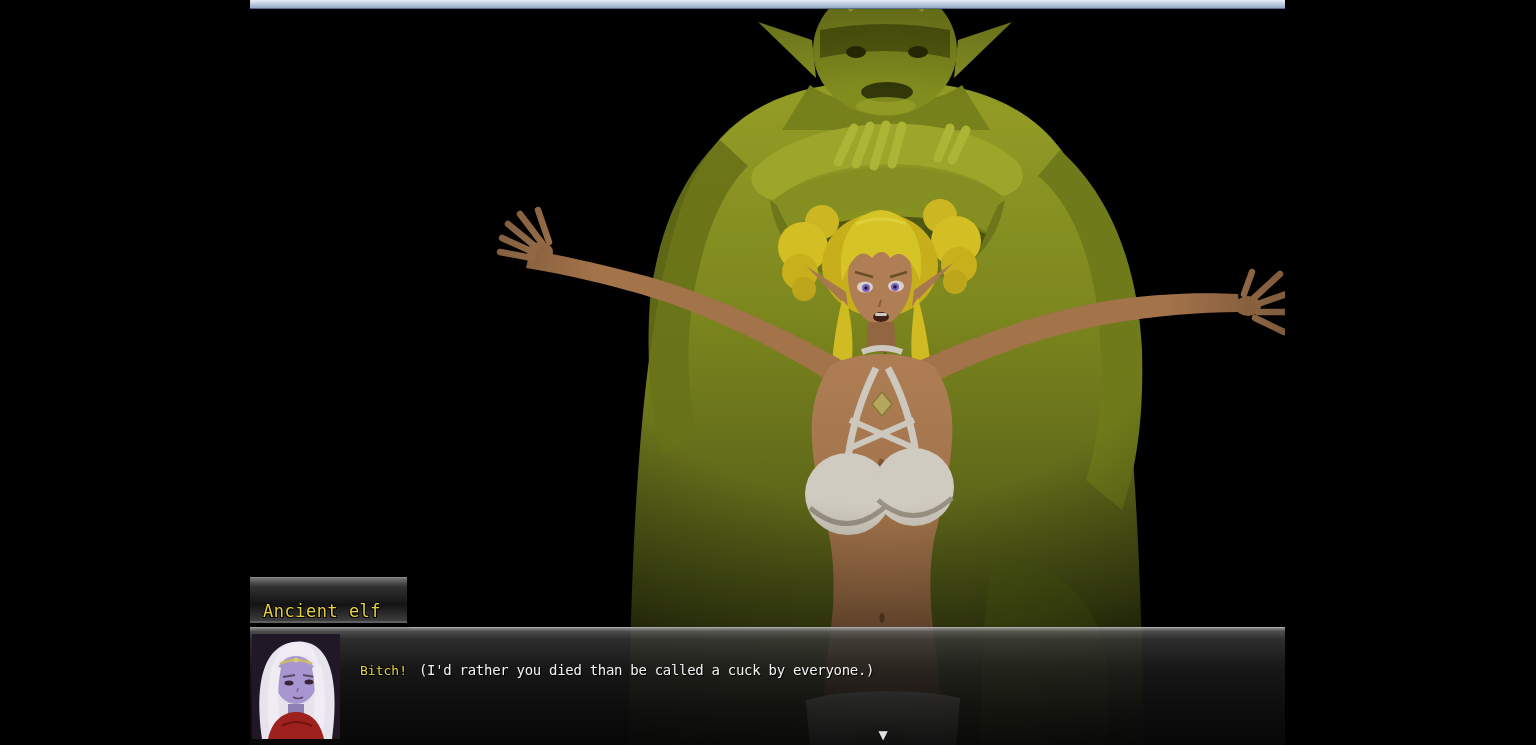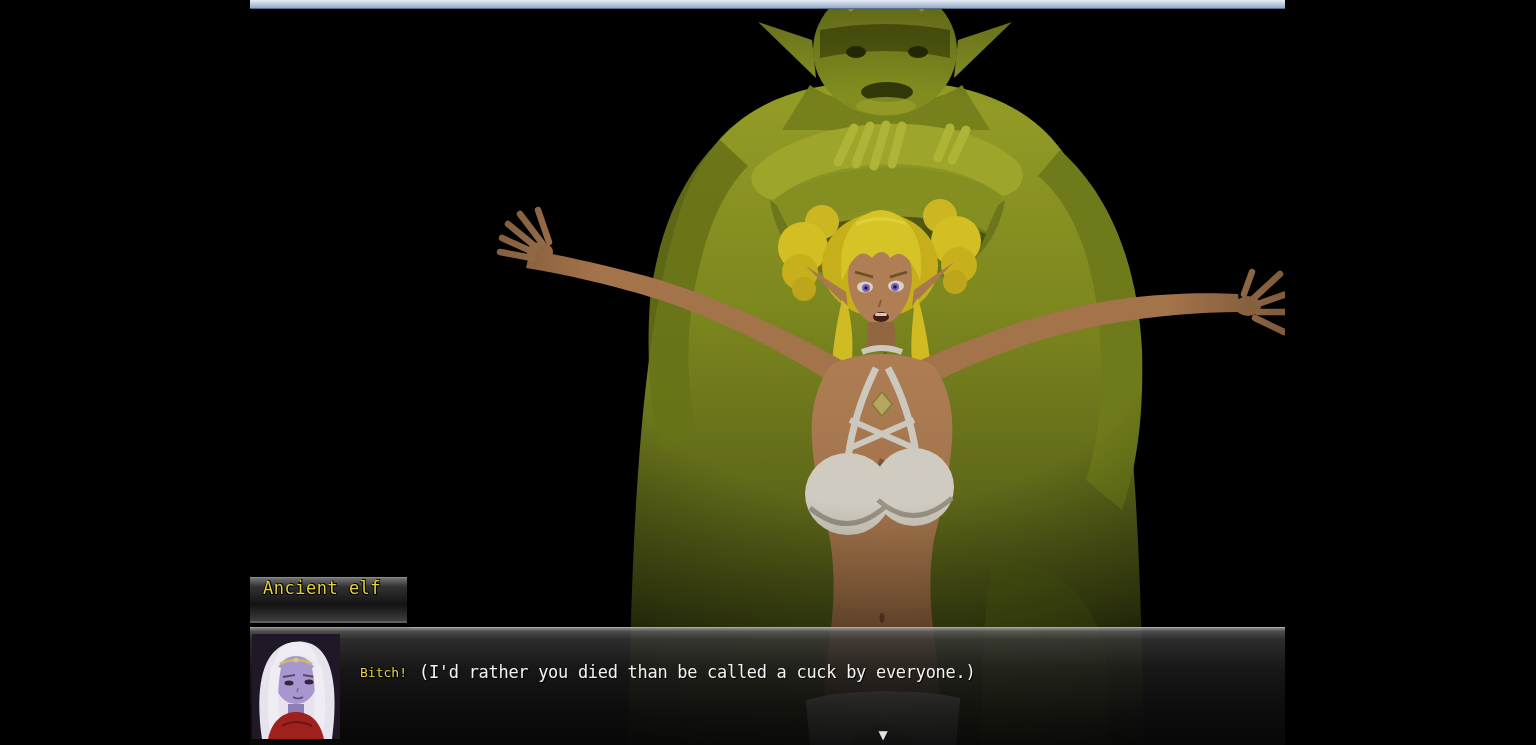--- a/index.html
+++ b/index.html
@@ -24,21 +24,21 @@
   .scene { position:absolute; left:0; top:0; width:1035px; height:745px; z-index:1; }
   .scene svg { display:block; width:100%; height:100%; }
 
   
   .name-box {
     position:absolute; left:0; top:577px; width:157px; height:46px; z-index:7;
     background:linear-gradient(180deg, rgba(120,120,120,.96) 0%, rgba(52,52,52,.96) 20%,
                rgba(20,20,20,.96) 62%, rgba(64,64,64,.96) 100%);
     border-top:1px solid #8a8a8a; border-bottom:2px solid #5f5f5f;
     box-shadow:2px 2px 4px rgba(0,0,0,.7);
-    display:flex; align-items:flex-start; padding-left:13px;
+    display:flex; align-items:flex-end; padding-left:13px;
   }
   .name-text {
     color:#e8d23c; font-size:17px; letter-spacing:.5px;
     text-shadow:1px 1px 0 #000, -1px 1px 0 #000, 1px -1px 0 #000;
   }
 
   
   .dialogue-box {
     position:absolute; left:0; top:627px; width:1035px; height:118px; z-index:5;
     background:linear-gradient(180deg, rgba(160,160,160,.85) 0%, rgba(95,95,95,.80) 3%,
@@ -48,21 +48,21 @@
   }
   .portrait { position:absolute; left:2px; top:6px; width:88px; height:105px; }
   .portrait svg { display:block; width:100%; height:100%; }
 
   .dialogue-line { position:absolute; left:110px; top:34px; display:flex; align-items:center; gap:12px; }
   .shout {
     color:#e8d23c; font-size:13px;
     text-shadow:1px 1px 0 #000, -1px 1px 0 #000, 1px -1px 0 #000;
   }
   .aside {
-    color:#f2f2f2; font-size:17px; letter-spacing:-.3px;
+    color:#f2f2f2; font-size:14px; letter-spacing:-.3px;
     text-shadow:1px 1px 0 #000;
   }
   .continue {
     position:absolute; left:622px; top:100px; width:22px; text-align:center;
     color:#e2e2e2; font-size:12px; font-family:"DejaVu Sans", sans-serif;
     text-shadow:0 1px 1px #000;
   }
 </style>
 </head>
 <body>

